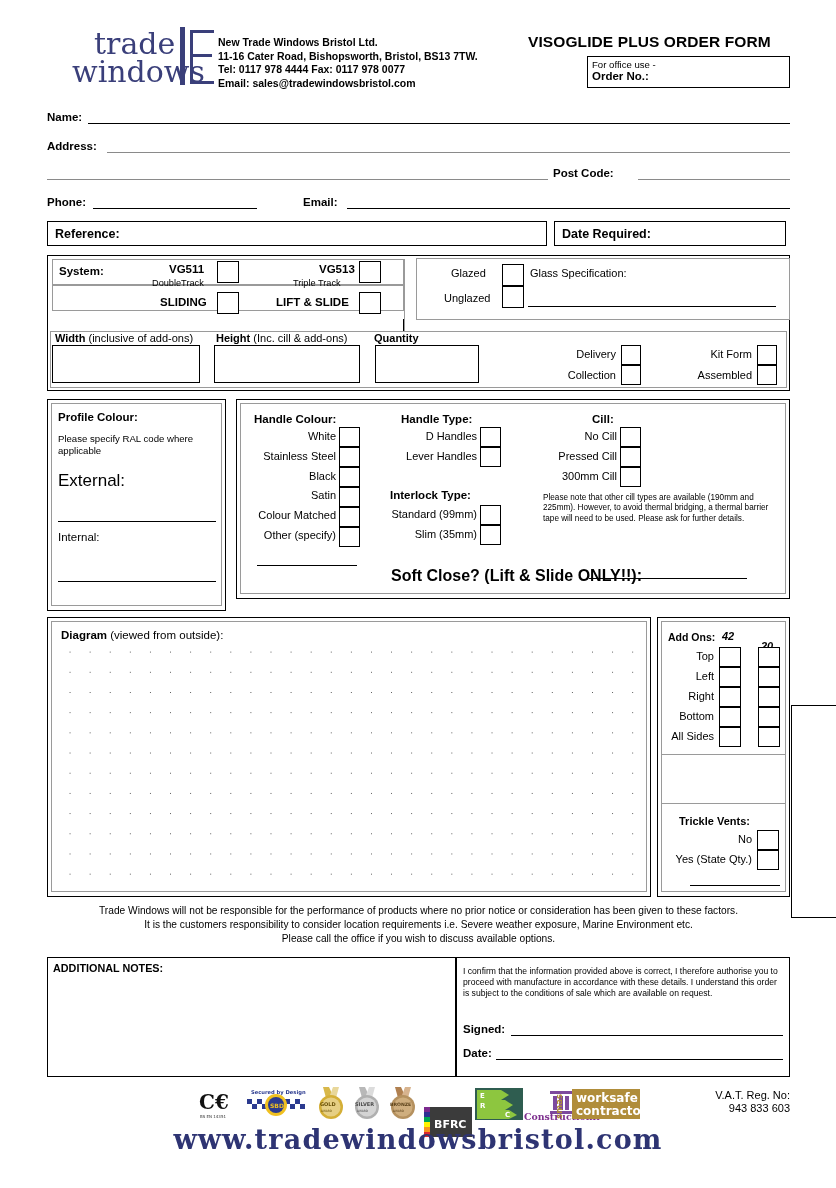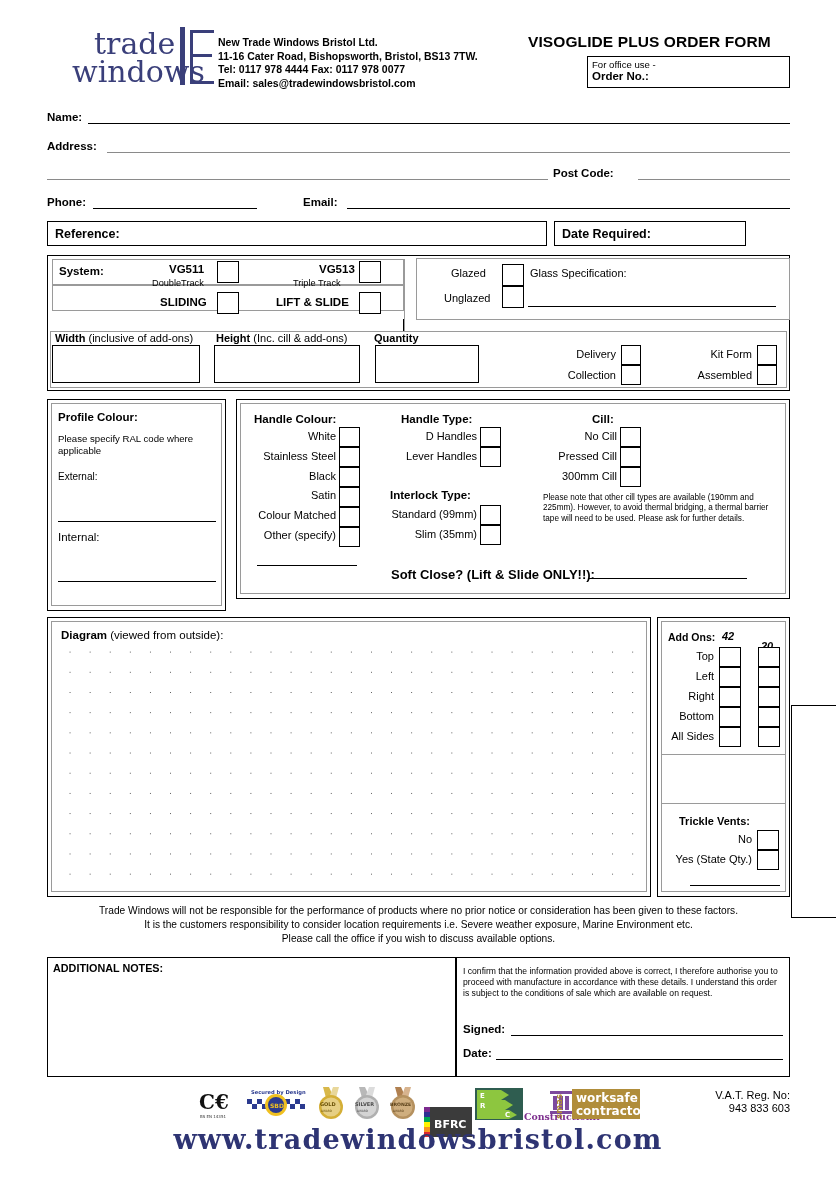--- a/index.html
+++ b/index.html
@@ -97,21 +97,21 @@
 
   <div class="abs t flabel" style="left:47px;top:196px;">Phone:</div>
   <div class="rule" style="left:93px;top:208px;width:164px;"></div>
 
   <div class="abs t flabel" style="left:303px;top:196px;">Email:</div>
   <div class="rule" style="left:347px;top:208px;width:443px;"></div>
 
   <div class="abs bar" style="left:47px;top:221px;width:500px;height:25px;">
     <div class="lbl">Reference:</div>
   </div>
-  <div class="abs bar" style="left:554px;top:221px;width:192px;height:25px;">
+  <div class="abs bar" style="left:554px;top:221px;width:232px;height:25px;">
     <div class="lbl">Date Required:</div>
   </div>
 
   <div class="abs panel" style="left:47px;top:255px;width:743px;height:136px;"></div>
 
   <div class="abs panel-grey" style="left:52px;top:259px;width:352px;height:26px;"></div>
   <div class="abs panel-grey" style="left:52px;top:285px;width:352px;height:26px;"></div>
   <div class="abs" style="left:404px;top:259px;width:1.4px;height:72px;background:#9a9a9a;"></div>
 
   <div class="abs t sysline" style="left:59px;top:265px;">System:</div>
@@ -158,21 +158,21 @@
 
   <div class="abs t r" style="left:667px;top:348px;width:85px;font-size:11px;">Kit Form</div>
   <div class="abs t r" style="left:667px;top:369px;width:85px;font-size:11px;">Assembled</div>
   <div class="cb" style="left:757px;top:345px;width:20px;height:20px;"></div>
   <div class="cb" style="left:757px;top:365px;width:20px;height:20px;"></div>
 
   <div class="abs panel" style="left:47px;top:399px;width:179px;height:212px;"></div>
   <div class="abs panel-grey" style="left:51px;top:403px;width:171px;height:203px;"></div>
   <div class="abs t b" style="left:58px;top:411px;font-size:11.5px;">Profile Colour:</div>
   <div class="abs" style="left:58px;top:433px;width:140px;font-size:9.6px;line-height:11.5px;">Please specify RAL code where applicable</div>
-  <div class="abs t" style="left:58px;top:471px;font-size:10px;">External:</div>
+  <div class="abs t" style="left:58px;top:471px;font-size:17px;">External:</div>
   <div class="rule" style="left:58px;top:521px;width:158px;"></div>
   <div class="abs t" style="left:58px;top:531px;font-size:11.5px;">Internal:</div>
   <div class="rule" style="left:58px;top:581px;width:158px;"></div>
 
   <div class="abs panel" style="left:236px;top:399px;width:554px;height:200px;"></div>
   <div class="abs panel-grey" style="left:240px;top:403px;width:546px;height:191px;"></div>
 
   <div class="abs t b" style="left:254px;top:413px;font-size:11.5px;">Handle Colour:</div>
   <div class="abs t r" style="left:245px;top:430px;width:91px;font-size:11px;">White</div>
   <div class="abs t r" style="left:245px;top:450px;width:91px;font-size:11px;">Stainless Steel</div>
@@ -202,21 +202,21 @@
 
   <div class="abs t b" style="left:592px;top:413px;font-size:11.5px;">Cill:</div>
   <div class="abs t r" style="left:545px;top:430px;width:72px;font-size:11px;">No Cill</div>
   <div class="abs t r" style="left:545px;top:450px;width:72px;font-size:11px;">Pressed Cill</div>
   <div class="abs t r" style="left:545px;top:470px;width:72px;font-size:11px;">300mm Cill</div>
   <div class="cb" style="left:620px;top:427px;width:21px;height:20px;"></div>
   <div class="cb" style="left:620px;top:447px;width:21px;height:20px;"></div>
   <div class="cb" style="left:620px;top:467px;width:21px;height:20px;"></div>
   <div class="abs" style="left:543px;top:493px;width:228px;font-size:8.2px;line-height:10.4px;">Please note that other cill types are available (190mm and 225mm). However, to avoid thermal bridging, a thermal barrier tape will need to be used. Please ask for further details.</div>
 
-  <div class="abs t b" style="left:391px;top:567px;font-size:13px;">Soft Close? (Lift &amp; Slide ONLY!!):</div>
+  <div class="abs t b" style="left:391px;top:567px;font-size:16px;">Soft Close? (Lift &amp; Slide ONLY!!):</div>
   <div class="rule" style="left:589px;top:578px;width:158px;"></div>
 
   <div class="abs panel" style="left:47px;top:617px;width:604px;height:280px;"></div>
   <div class="abs panel-grey" style="left:51px;top:621px;width:596px;height:271px;"></div>
   <div class="abs t" style="left:59px;top:629px;font-size:11.5px;background:#fff;padding:0 2px;z-index:3;">
     <span class="b">Diagram</span><span> (viewed from outside):</span>
   </div>
   <div id="diagdots"></div>
 
   <div class="abs panel" style="left:657px;top:617px;width:133px;height:280px;"></div>

